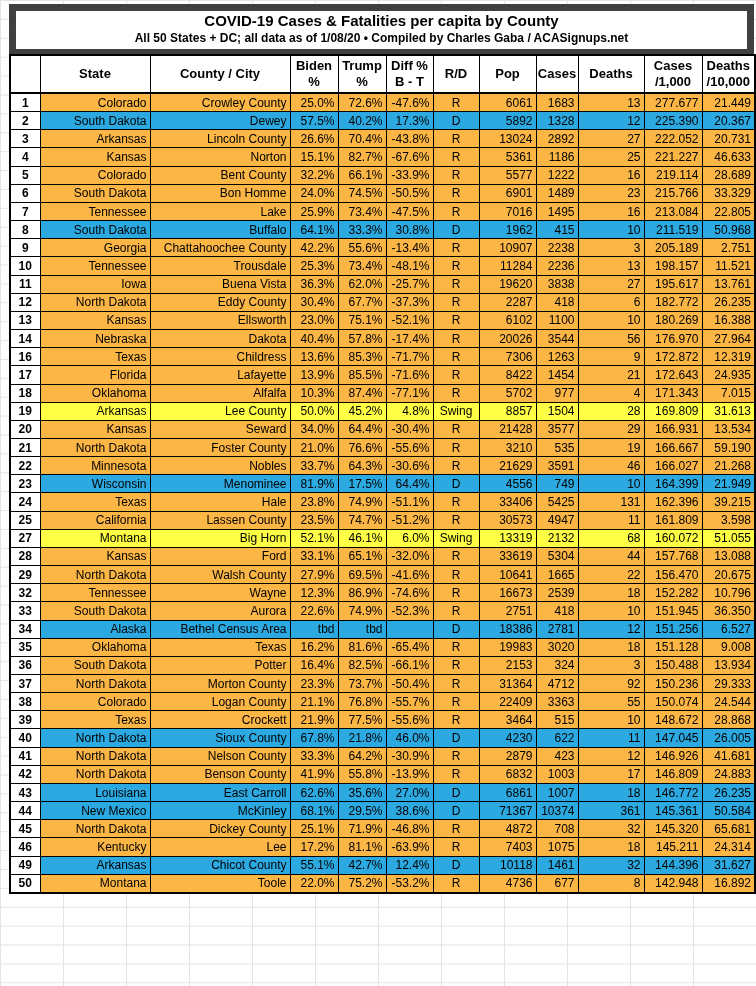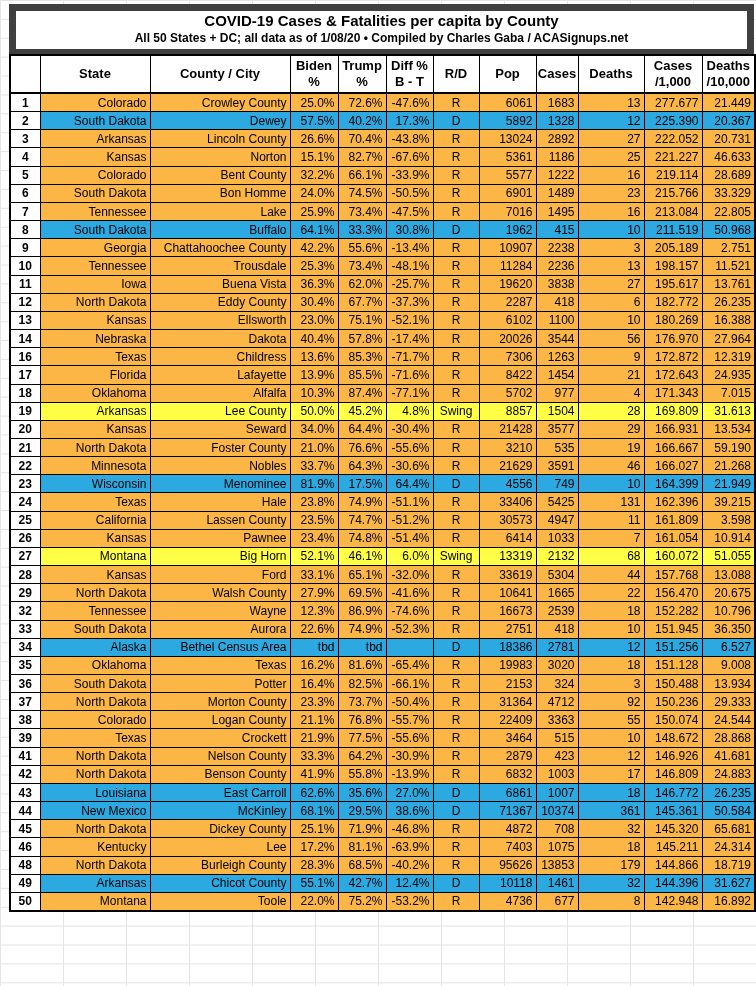--- a/index.html
+++ b/index.html
@@ -450,34 +450,20 @@
     <td class="txt-r">23.5%</td>
     <td class="txt-r">74.7%</td>
     <td class="txt-r">-51.2%</td>
     <td class="ctr">R</td>
     <td class="txt-r">30573</td>
     <td class="txt-r">4947</td>
     <td class="txt-r">11</td>
     <td class="txt-r">161.809</td>
     <td class="txt-r">3.598</td>
   </tr>
-        <tr class="party-r">
-    <td class="rank">26</td>
-    <td class="txt-r">Kansas</td>
-    <td class="txt-r">Pawnee</td>
-    <td class="txt-r">23.4%</td>
-    <td class="txt-r">74.8%</td>
-    <td class="txt-r">-51.4%</td>
-    <td class="ctr">R</td>
-    <td class="txt-r">6414</td>
-    <td class="txt-r">1033</td>
-    <td class="txt-r">7</td>
-    <td class="txt-r">161.054</td>
-    <td class="txt-r">10.914</td>
-  </tr>
         <tr class="party-swing">
     <td class="rank">27</td>
     <td class="txt-r">Montana</td>
     <td class="txt-r">Big Horn</td>
     <td class="txt-r">52.1%</td>
     <td class="txt-r">46.1%</td>
     <td class="txt-r">6.0%</td>
     <td class="ctr">Swing</td>
     <td class="txt-r">13319</td>
     <td class="txt-r">2132</td>
@@ -618,20 +604,34 @@
     <td class="txt-r">21.9%</td>
     <td class="txt-r">77.5%</td>
     <td class="txt-r">-55.6%</td>
     <td class="ctr">R</td>
     <td class="txt-r">3464</td>
     <td class="txt-r">515</td>
     <td class="txt-r">10</td>
     <td class="txt-r">148.672</td>
     <td class="txt-r">28.868</td>
   </tr>
+        <tr class="party-d">
+    <td class="rank">40</td>
+    <td class="txt-r">North Dakota</td>
+    <td class="txt-r">Sioux County</td>
+    <td class="txt-r">67.8%</td>
+    <td class="txt-r">21.8%</td>
+    <td class="txt-r">46.0%</td>
+    <td class="ctr">D</td>
+    <td class="txt-r">4230</td>
+    <td class="txt-r">622</td>
+    <td class="txt-r">11</td>
+    <td class="txt-r">147.045</td>
+    <td class="txt-r">26.005</td>
+  </tr>
         <tr class="party-r">
     <td class="rank">41</td>
     <td class="txt-r">North Dakota</td>
     <td class="txt-r">Nelson County</td>
     <td class="txt-r">33.3%</td>
     <td class="txt-r">64.2%</td>
     <td class="txt-r">-30.9%</td>
     <td class="ctr">R</td>
     <td class="txt-r">2879</td>
     <td class="txt-r">423</td>
@@ -702,34 +702,20 @@
     <td class="txt-r">17.2%</td>
     <td class="txt-r">81.1%</td>
     <td class="txt-r">-63.9%</td>
     <td class="ctr">R</td>
     <td class="txt-r">7403</td>
     <td class="txt-r">1075</td>
     <td class="txt-r">18</td>
     <td class="txt-r">145.211</td>
     <td class="txt-r">24.314</td>
   </tr>
-        <tr class="party-r">
-    <td class="rank">48</td>
-    <td class="txt-r">North Dakota</td>
-    <td class="txt-r">Burleigh County</td>
-    <td class="txt-r">28.3%</td>
-    <td class="txt-r">68.5%</td>
-    <td class="txt-r">-40.2%</td>
-    <td class="ctr">R</td>
-    <td class="txt-r">95626</td>
-    <td class="txt-r">13853</td>
-    <td class="txt-r">179</td>
-    <td class="txt-r">144.866</td>
-    <td class="txt-r">18.719</td>
-  </tr>
         <tr class="party-d">
     <td class="rank">49</td>
     <td class="txt-r">Arkansas</td>
     <td class="txt-r">Chicot County</td>
     <td class="txt-r">55.1%</td>
     <td class="txt-r">42.7%</td>
     <td class="txt-r">12.4%</td>
     <td class="ctr">D</td>
     <td class="txt-r">10118</td>
     <td class="txt-r">1461</td>

